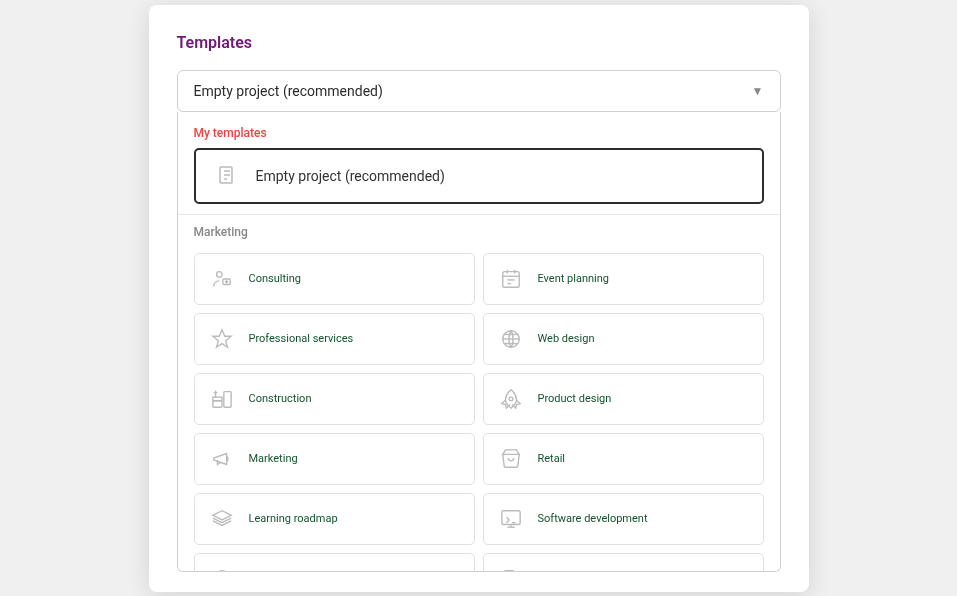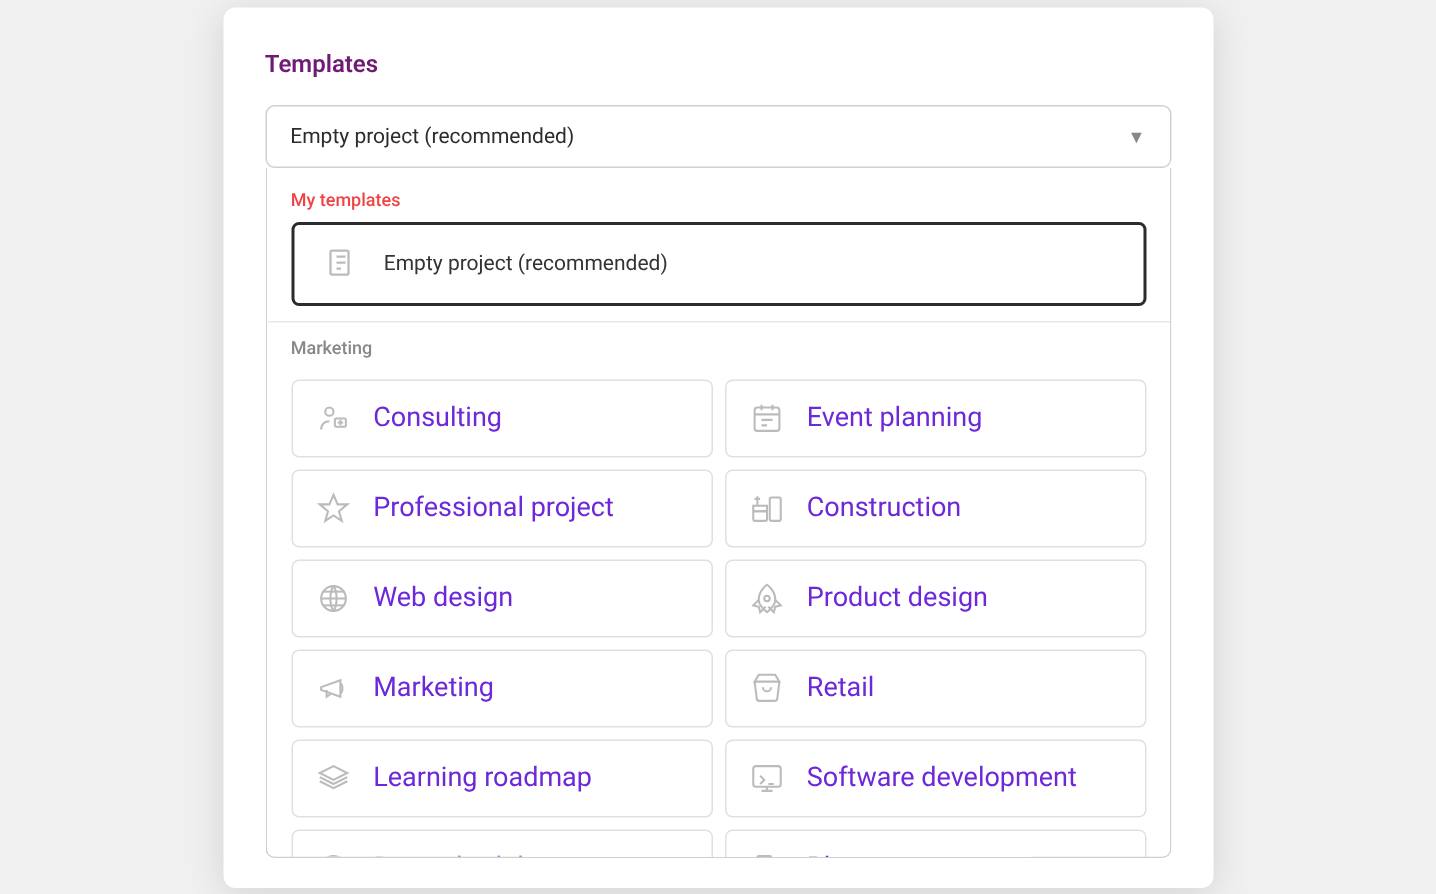--- a/index.html
+++ b/index.html
@@ -135,22 +135,22 @@
       flex-shrink: 0;
     }
     .category-item .icon-wrap svg {
       width: 22px;
       height: 22px;
       stroke: #bbb;
       fill: none;
       stroke-width: 1.5;
     }
     .category-item .item-label {
-      font-size: 18px;
-      color: #6d28d9;
+      font-size: 11px;
+      color: #14532d;
     }
   </style>
 </head>
 <body>
 
 <div class="modal">
   <div class="modal-title">Templates</div>
 
   <div class="dropdown-select">
     <span>Empty project (recommended)</span>
@@ -202,53 +202,53 @@
         </div>
         <span class="item-label">Event planning</span>
       </div>
 
       <div class="category-item">
         <div class="icon-wrap">
           <svg viewBox="0 0 24 24">
             <polygon points="12,2 15,9 22,9 16,14 18,21 12,17 6,21 8,14 2,9 9,9"></polygon>
           </svg>
         </div>
-        <span class="item-label">Professional project</span>
-      </div>
-
-      <div class="category-item">
-        <div class="icon-wrap">
-          <svg viewBox="0 0 24 24">
-            <rect x="2" y="14" width="10" height="7" rx="1"></rect>
-            <rect x="2" y="10" width="10" height="4"></rect>
-            <rect x="14" y="4" width="8" height="17" rx="1"></rect>
-            <line x1="5" y1="10" x2="5" y2="3"></line>
-            <line x1="3" y1="5" x2="7" y2="5"></line>
-          </svg>
-        </div>
-        <span class="item-label">Construction</span>
+        <span class="item-label">Professional services</span>
       </div>
 
       <div class="category-item">
         <div class="icon-wrap">
           <svg viewBox="0 0 24 24">
             <circle cx="12" cy="12" r="9"></circle>
             <path d="M12 3c-3 4-3 14 0 18"></path>
             <path d="M12 3c3 4 3 14 0 18"></path>
             <line x1="3" y1="12" x2="21" y2="12"></line>
             <path d="M4 7h16"></path>
             <path d="M4 17h16"></path>
           </svg>
         </div>
         <span class="item-label">Web design</span>
       </div>
 
       <div class="category-item">
         <div class="icon-wrap">
           <svg viewBox="0 0 24 24">
+            <rect x="2" y="14" width="10" height="7" rx="1"></rect>
+            <rect x="2" y="10" width="10" height="4"></rect>
+            <rect x="14" y="4" width="8" height="17" rx="1"></rect>
+            <line x1="5" y1="10" x2="5" y2="3"></line>
+            <line x1="3" y1="5" x2="7" y2="5"></line>
+          </svg>
+        </div>
+        <span class="item-label">Construction</span>
+      </div>
+
+      <div class="category-item">
+        <div class="icon-wrap">
+          <svg viewBox="0 0 24 24">
             <path d="M12 2C12 2 18 6 18 13c0 4-6 9-6 9s-6-5-6-9C6 6 12 2 12 2z"></path>
             <circle cx="12" cy="12" r="2"></circle>
             <path d="M6 13L2 17l4 1 1 4 4-4"></path>
             <path d="M18 13l4 4-4 1-1 4-4-4"></path>
           </svg>
         </div>
         <span class="item-label">Product design</span>
       </div>
 
       <div class="category-item">

